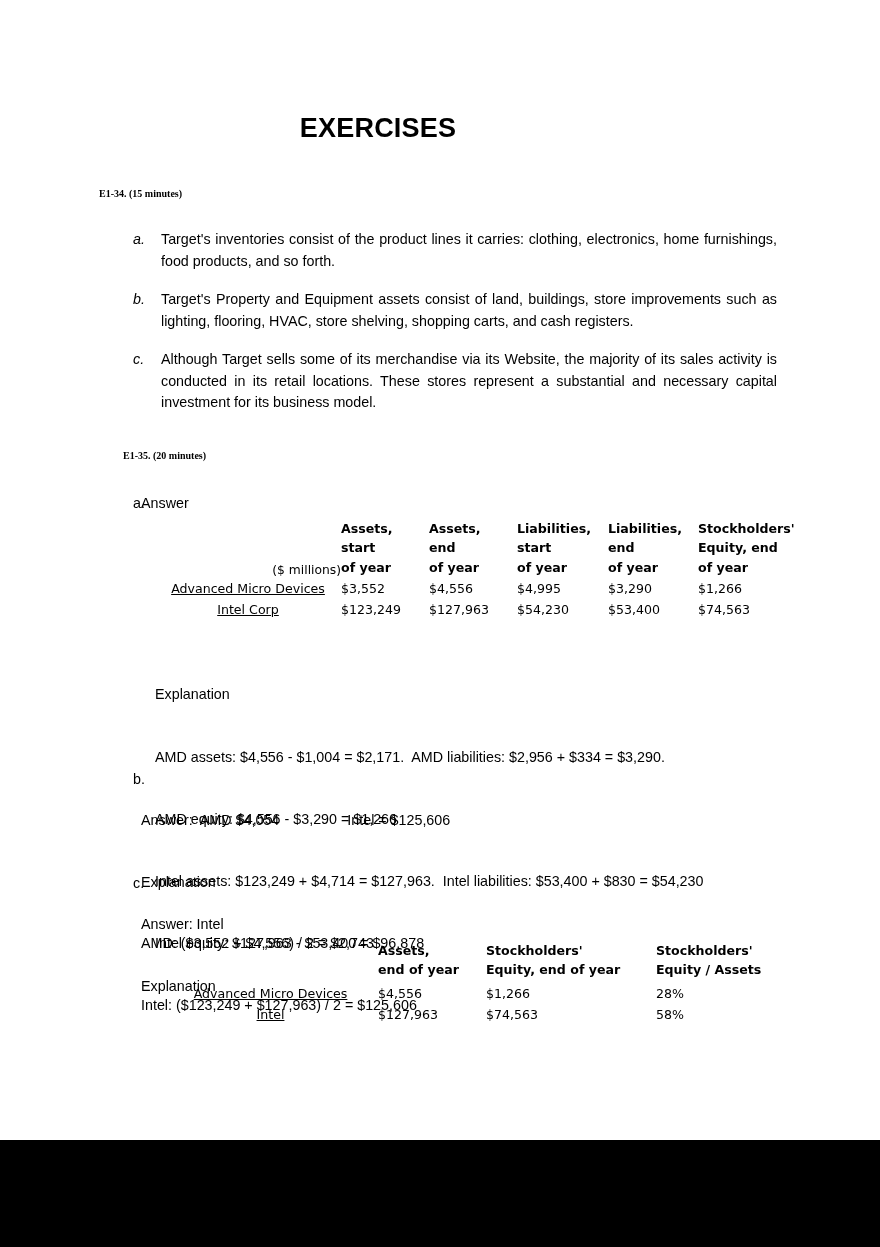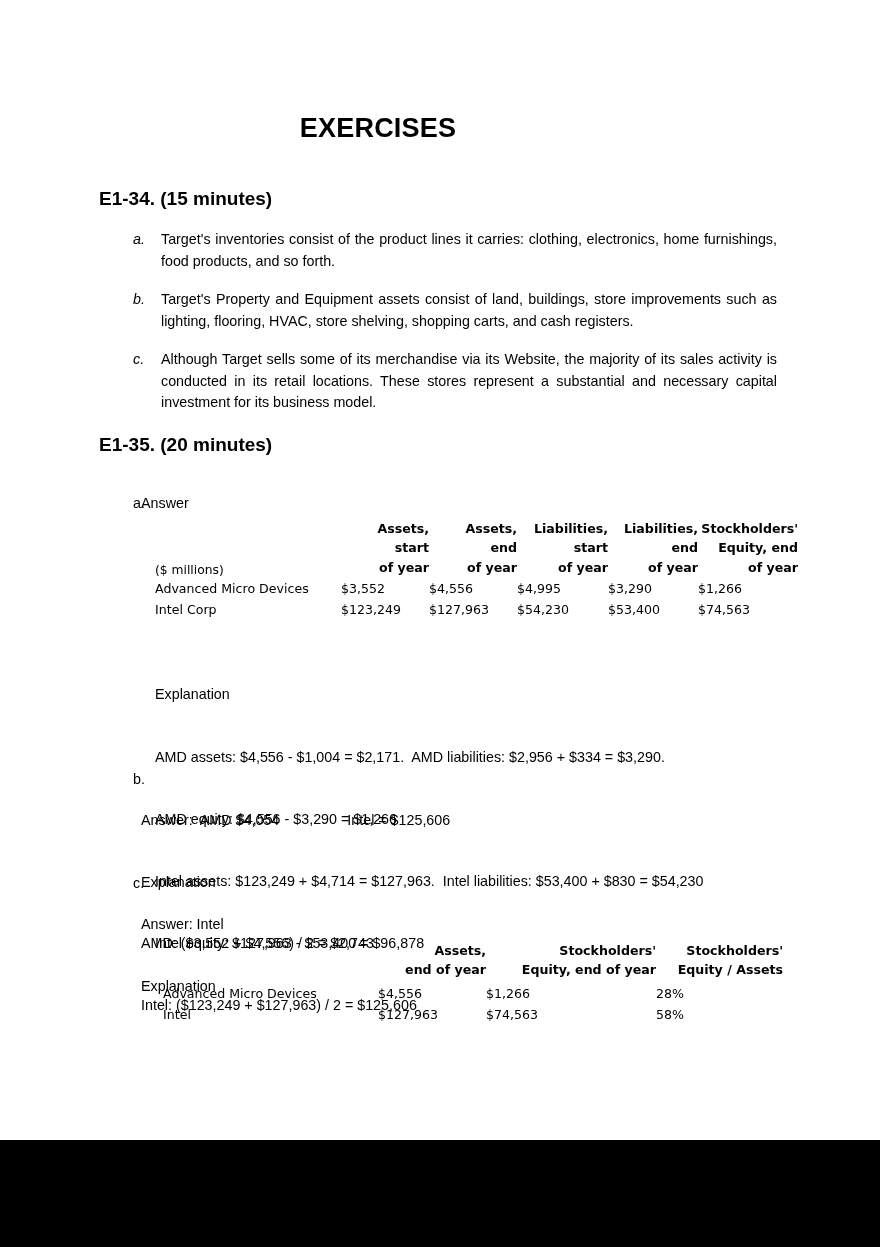--- a/index.html
+++ b/index.html
@@ -42,26 +42,26 @@
     font-size: 27px;
     font-weight: bold;
     letter-spacing: 0.2px;
     font-family: "Liberation Sans", sans-serif;
   }
 
   
   .ex-heading {
     position: absolute;
     left: 99px;
-    font-size: 19px;
+    font-size: 10px;
     font-weight: bold;
-    font-family: Liberation Sans, sans-serif;
+    font-family: Liberation Serif, serif;
   }
   #ex34-heading { top: 188px; }
-  #ex35-heading { top: 434px; }
+  #ex35-heading { top: 450px; margin-left: 24px; }
 
   
   .list-item {
     position: absolute;
     left: 133px;
     width: 644px;
     font-size: 14.3px;
     line-height: 21.5px;
     font-family: "Liberation Sans", sans-serif;
   }
@@ -125,35 +125,36 @@
     font-size: 12.6px;
     border-collapse: collapse;
   }
   .fin-table td, .fin-table th {
     padding: 0;
     vertical-align: bottom;
     font-weight: normal;
   }
   .fin-table .col-head {
     font-weight: bold;
-    text-align: right;
+    text-align: left;
     line-height: 19.3px;
     white-space: pre-line;
     padding-bottom: 1px;
   }
   .fin-table .unit-label {
-    text-align: left;
+    text-align: right;
     vertical-align: bottom;
     font-size: 12.3px;
     padding-bottom: 1px;
   }
   .fin-table .row-label {
-    text-align: left;
+    text-align: center;
     line-height: 21.5px;
     white-space: nowrap;
+    text-decoration: underline;
   }
   .fin-table .num {
     text-align: left;
     line-height: 21.5px;
     white-space: nowrap;
   }
 
   
   #table-assets { left: 155px; top: 519px; }
   #table-assets .c-label { width: 186px; }

